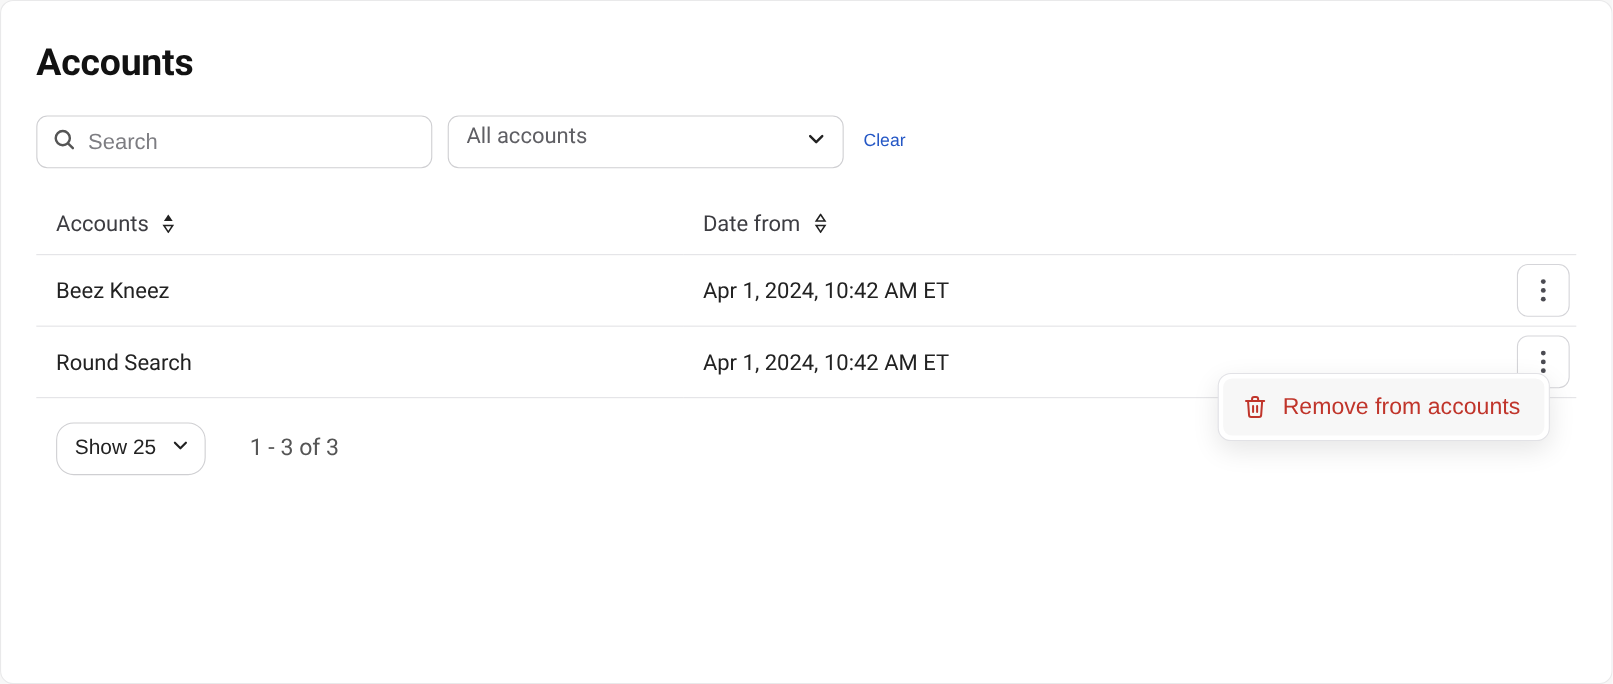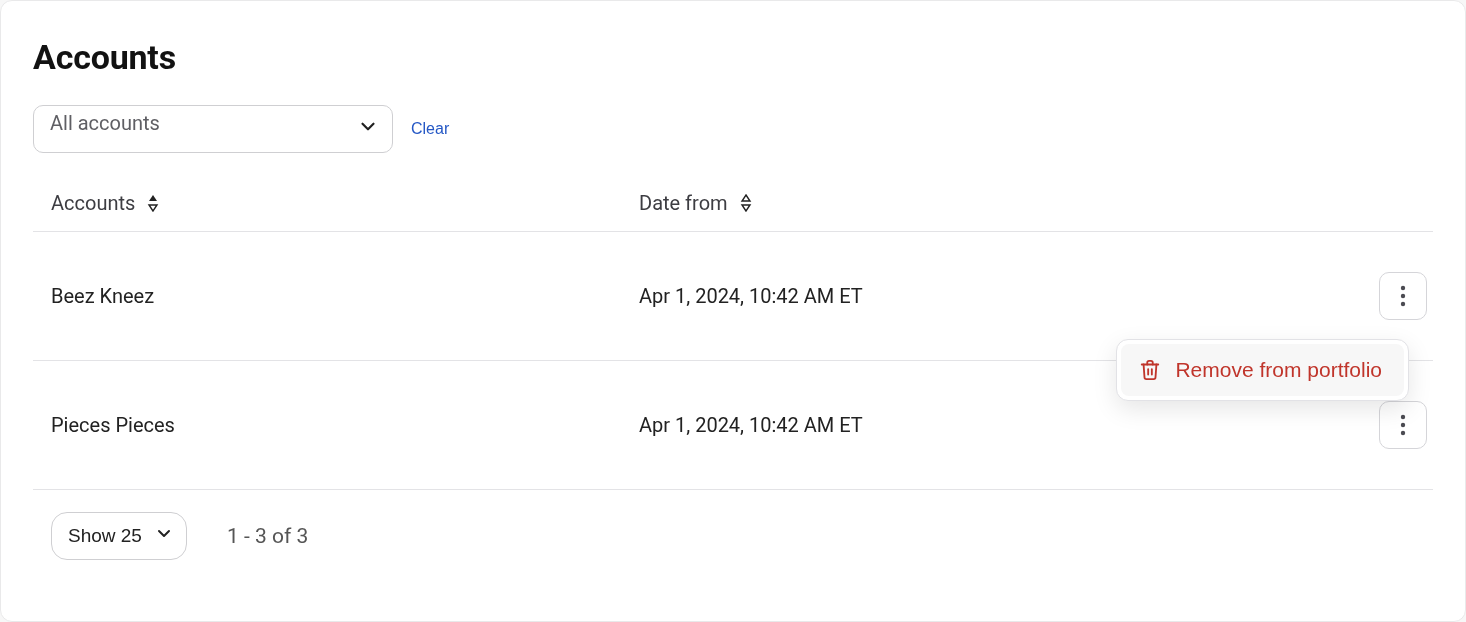--- a/index.html
+++ b/index.html
@@ -107,21 +107,21 @@
   table.data thead th {
     text-align:left;
     font-weight: 400;
     color:#3d3d42;
     font-size:20px;
     padding: 14px 18px;
     border-bottom:1px solid #e3e3e6;
   }
   .sort-icon { margin-left:6px; color:#333; vertical-align: middle;}
   table.data tbody td {
-    padding: 40px 18px;
+    padding: 8px 18px;
     border-bottom:1px solid #e3e3e6;
     font-size:20px;
     color:#222;
     vertical-align: middle;
   }
   .col-name { width:42%; }
   .col-date { width:50%; }
   .col-actions { width:8%; text-align:right; padding-right: 6px !important; }
   .row-menu-btn {
     width:48px; height:48px;
@@ -195,20 +195,29 @@
 </head>
 <body>
 
 <div class="card">
 
   <div class="header-row">
     <h1 class="page-title">Accounts</h1>
   </div>
 
   <div class="filter-row">
+    <div class="search-wrap">
+      <span class="search-icon">
+        <svg width="22" height="22" viewBox="0 0 24 24" fill="none" stroke="currentColor" stroke-width="2.4" stroke-linecap="round" stroke-linejoin="round">
+            <circle cx="11" cy="11" r="7"></circle>
+            <line x1="21" y1="21" x2="16.2" y2="16.2"></line>
+          </svg>
+      </span>
+      <input class="search-input" type="text" placeholder="Search" style="">
+    </div>
 
     <div class="select-wrap">
       <div class="select-display">All accounts</div>
       <span class="chev">
         <svg width="22" height="22" viewBox="0 0 24 24" fill="none" stroke="currentColor" stroke-width="2.4" stroke-linecap="round" stroke-linejoin="round">
             <polyline points="6 9 12 15 18 9"></polyline>
           </svg>
       </span>
     </div>
 
@@ -247,21 +256,21 @@
           <button class="row-menu-btn">
             <svg class="icon-ellipsis" width="6" height="22" viewBox="0 0 6 22">
                 <circle cx="3" cy="3" r="2.2"></circle>
                 <circle cx="3" cy="11" r="2.2"></circle>
                 <circle cx="3" cy="19" r="2.2"></circle>
               </svg>
           </button>
         </td>
       </tr>
       <tr>
-        <td class="col-name">Pieces Pieces</td>
+        <td class="col-name">Round Search</td>
         <td class="col-date">Apr 1, 2024, 10:42 AM ET</td>
         <td class="col-actions">
           <button class="row-menu-btn">
             <svg class="icon-ellipsis" width="6" height="22" viewBox="0 0 6 22">
                 <circle cx="3" cy="3" r="2.2"></circle>
                 <circle cx="3" cy="11" r="2.2"></circle>
                 <circle cx="3" cy="19" r="2.2"></circle>
               </svg>
           </button>
         </td>
@@ -283,17 +292,17 @@
 
   <div class="popover-menu">
     <button class="popover-item">
       <svg width="22" height="22" viewBox="0 0 24 24" fill="none" stroke="#c0352b" stroke-width="2" stroke-linecap="round" stroke-linejoin="round">
           <polyline points="3 6 5 6 21 6"></polyline>
           <path d="M19 6l-1 14a2 2 0 0 1-2 2H8a2 2 0 0 1-2-2L5 6"></path>
           <path d="M10 11v6"></path>
           <path d="M14 11v6"></path>
           <path d="M9 6V4a2 2 0 0 1 2-2h2a2 2 0 0 1 2 2v2"></path>
         </svg>
-      <span>Remove from portfolio</span>
+      <span>Remove from accounts</span>
     </button>
   </div>
 
 </div>
 
 </body></html>

